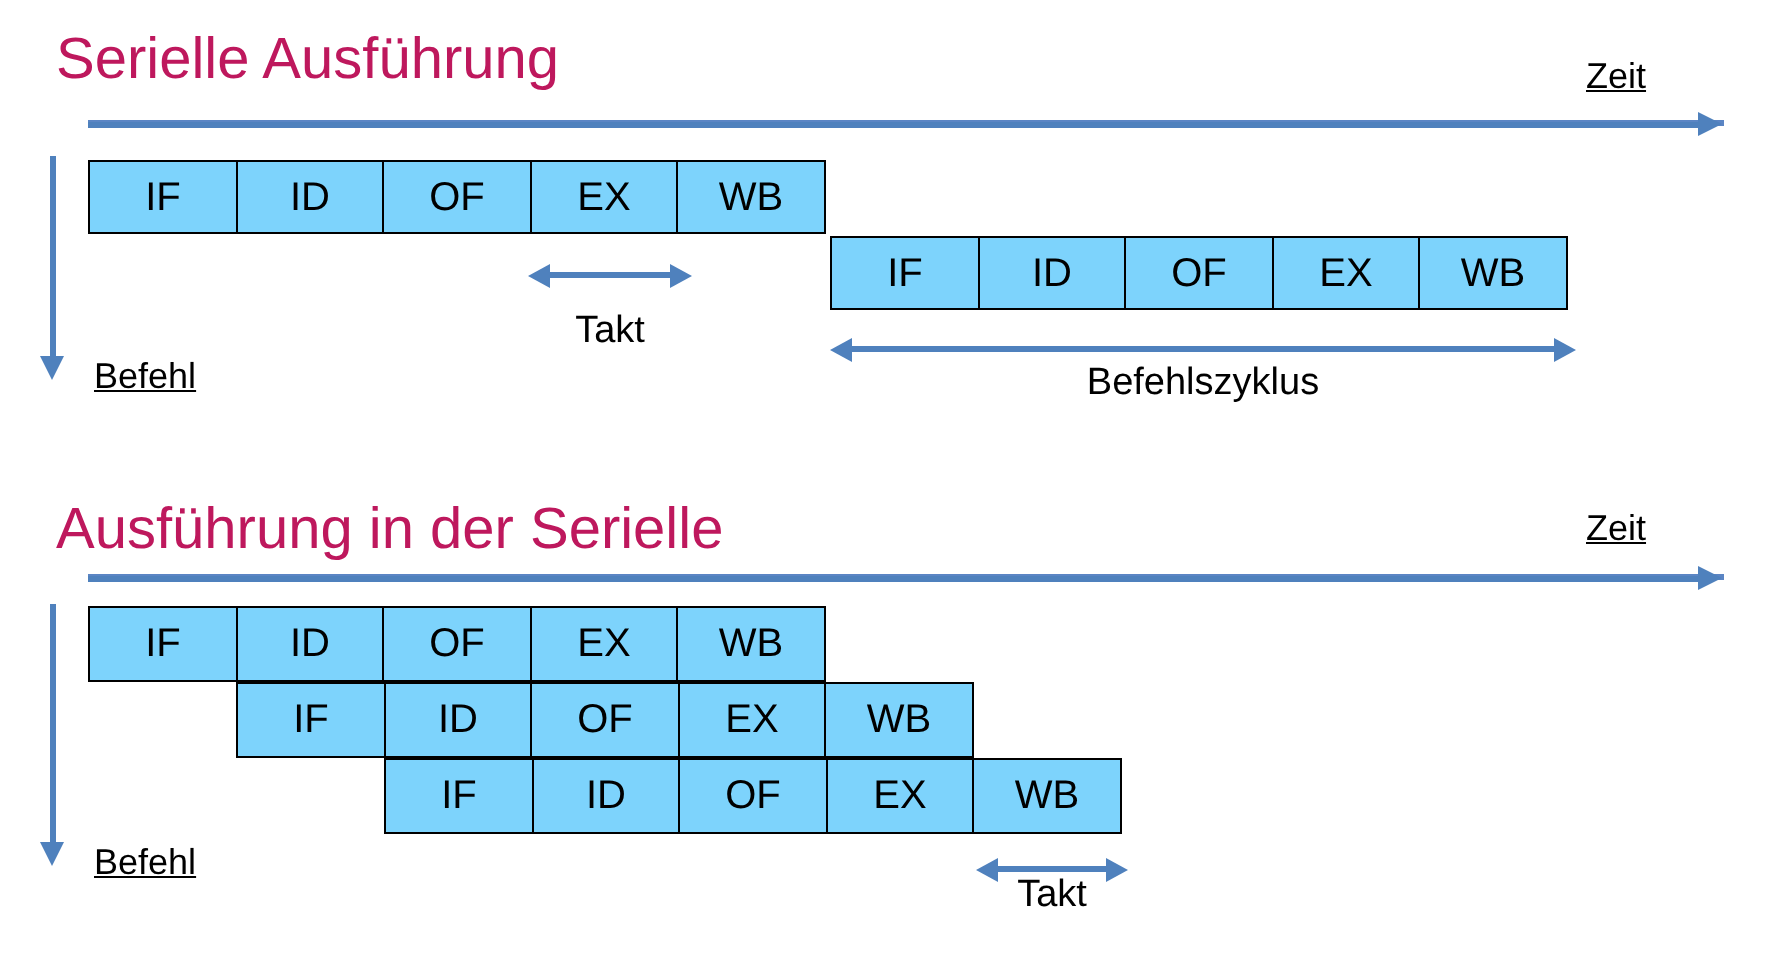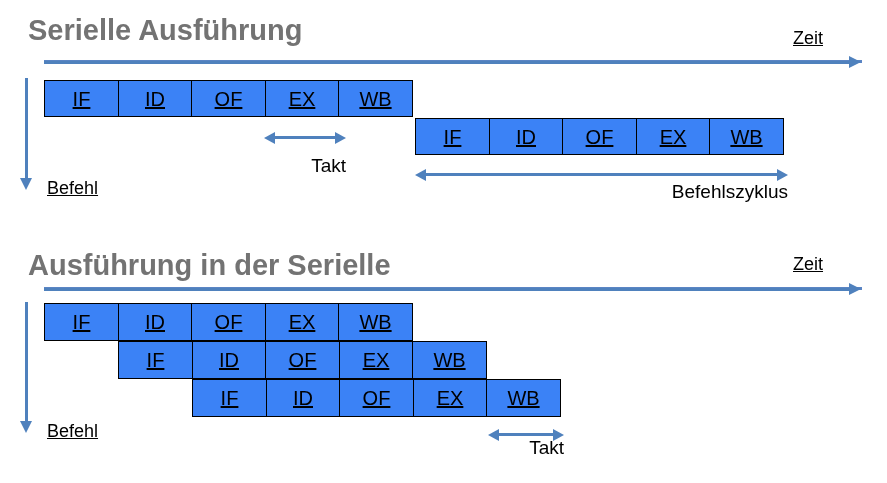--- a/index.html
+++ b/index.html
@@ -17,22 +17,22 @@
     height: 483px;
     background: #ffffff;
     overflow: hidden;
   }
 
   
   .section-title {
     position: absolute;
     font-size: 29px;
     line-height: 34px;
-    font-weight: bold;
-    color: #737373;
+    font-weight: normal;
+    color: #be185d;
     white-space: nowrap;
     letter-spacing: 0px;
     text-align: right;
   }
   .title-rule {
     position: absolute;
     height: 3px;
     background: #5b85c4;
   }
 
@@ -77,30 +77,29 @@
     border-top: 12px solid #4f81bd;
   }
 
   
   .stage-row {
     position: absolute;
     display: flex;
   }
   .stage-cell {
     box-sizing: border-box;
-    background: #3b82f6;
+    background: #7dd3fc;
     border: 1.5px solid #000000;
     margin-left: -1.5px;
     display: flex;
     align-items: center;
     justify-content: center;
     font-size: 20px;
     line-height: 20px;
     color: #000000;
-    text-decoration: underline;
   }
   .stage-cell:first-child { margin-left: 0; }
 
   
   .measure {
     position: absolute;
     height: 3px;
     background: #4f81bd;
   }
   .measure .head-left {
@@ -120,21 +119,21 @@
     width: 0;
     height: 0;
     border-top: 6px solid transparent;
     border-bottom: 6px solid transparent;
     border-left: 11px solid #4f81bd;
   }
   .measure-label {
     position: absolute;
     font-size: 19px;
     line-height: 22px;
-    text-align: right;
+    text-align: center;
     white-space: nowrap;
   }
 </style>
 </head>
 <body>
 
 <div id="slide">
 
   <div>
 

